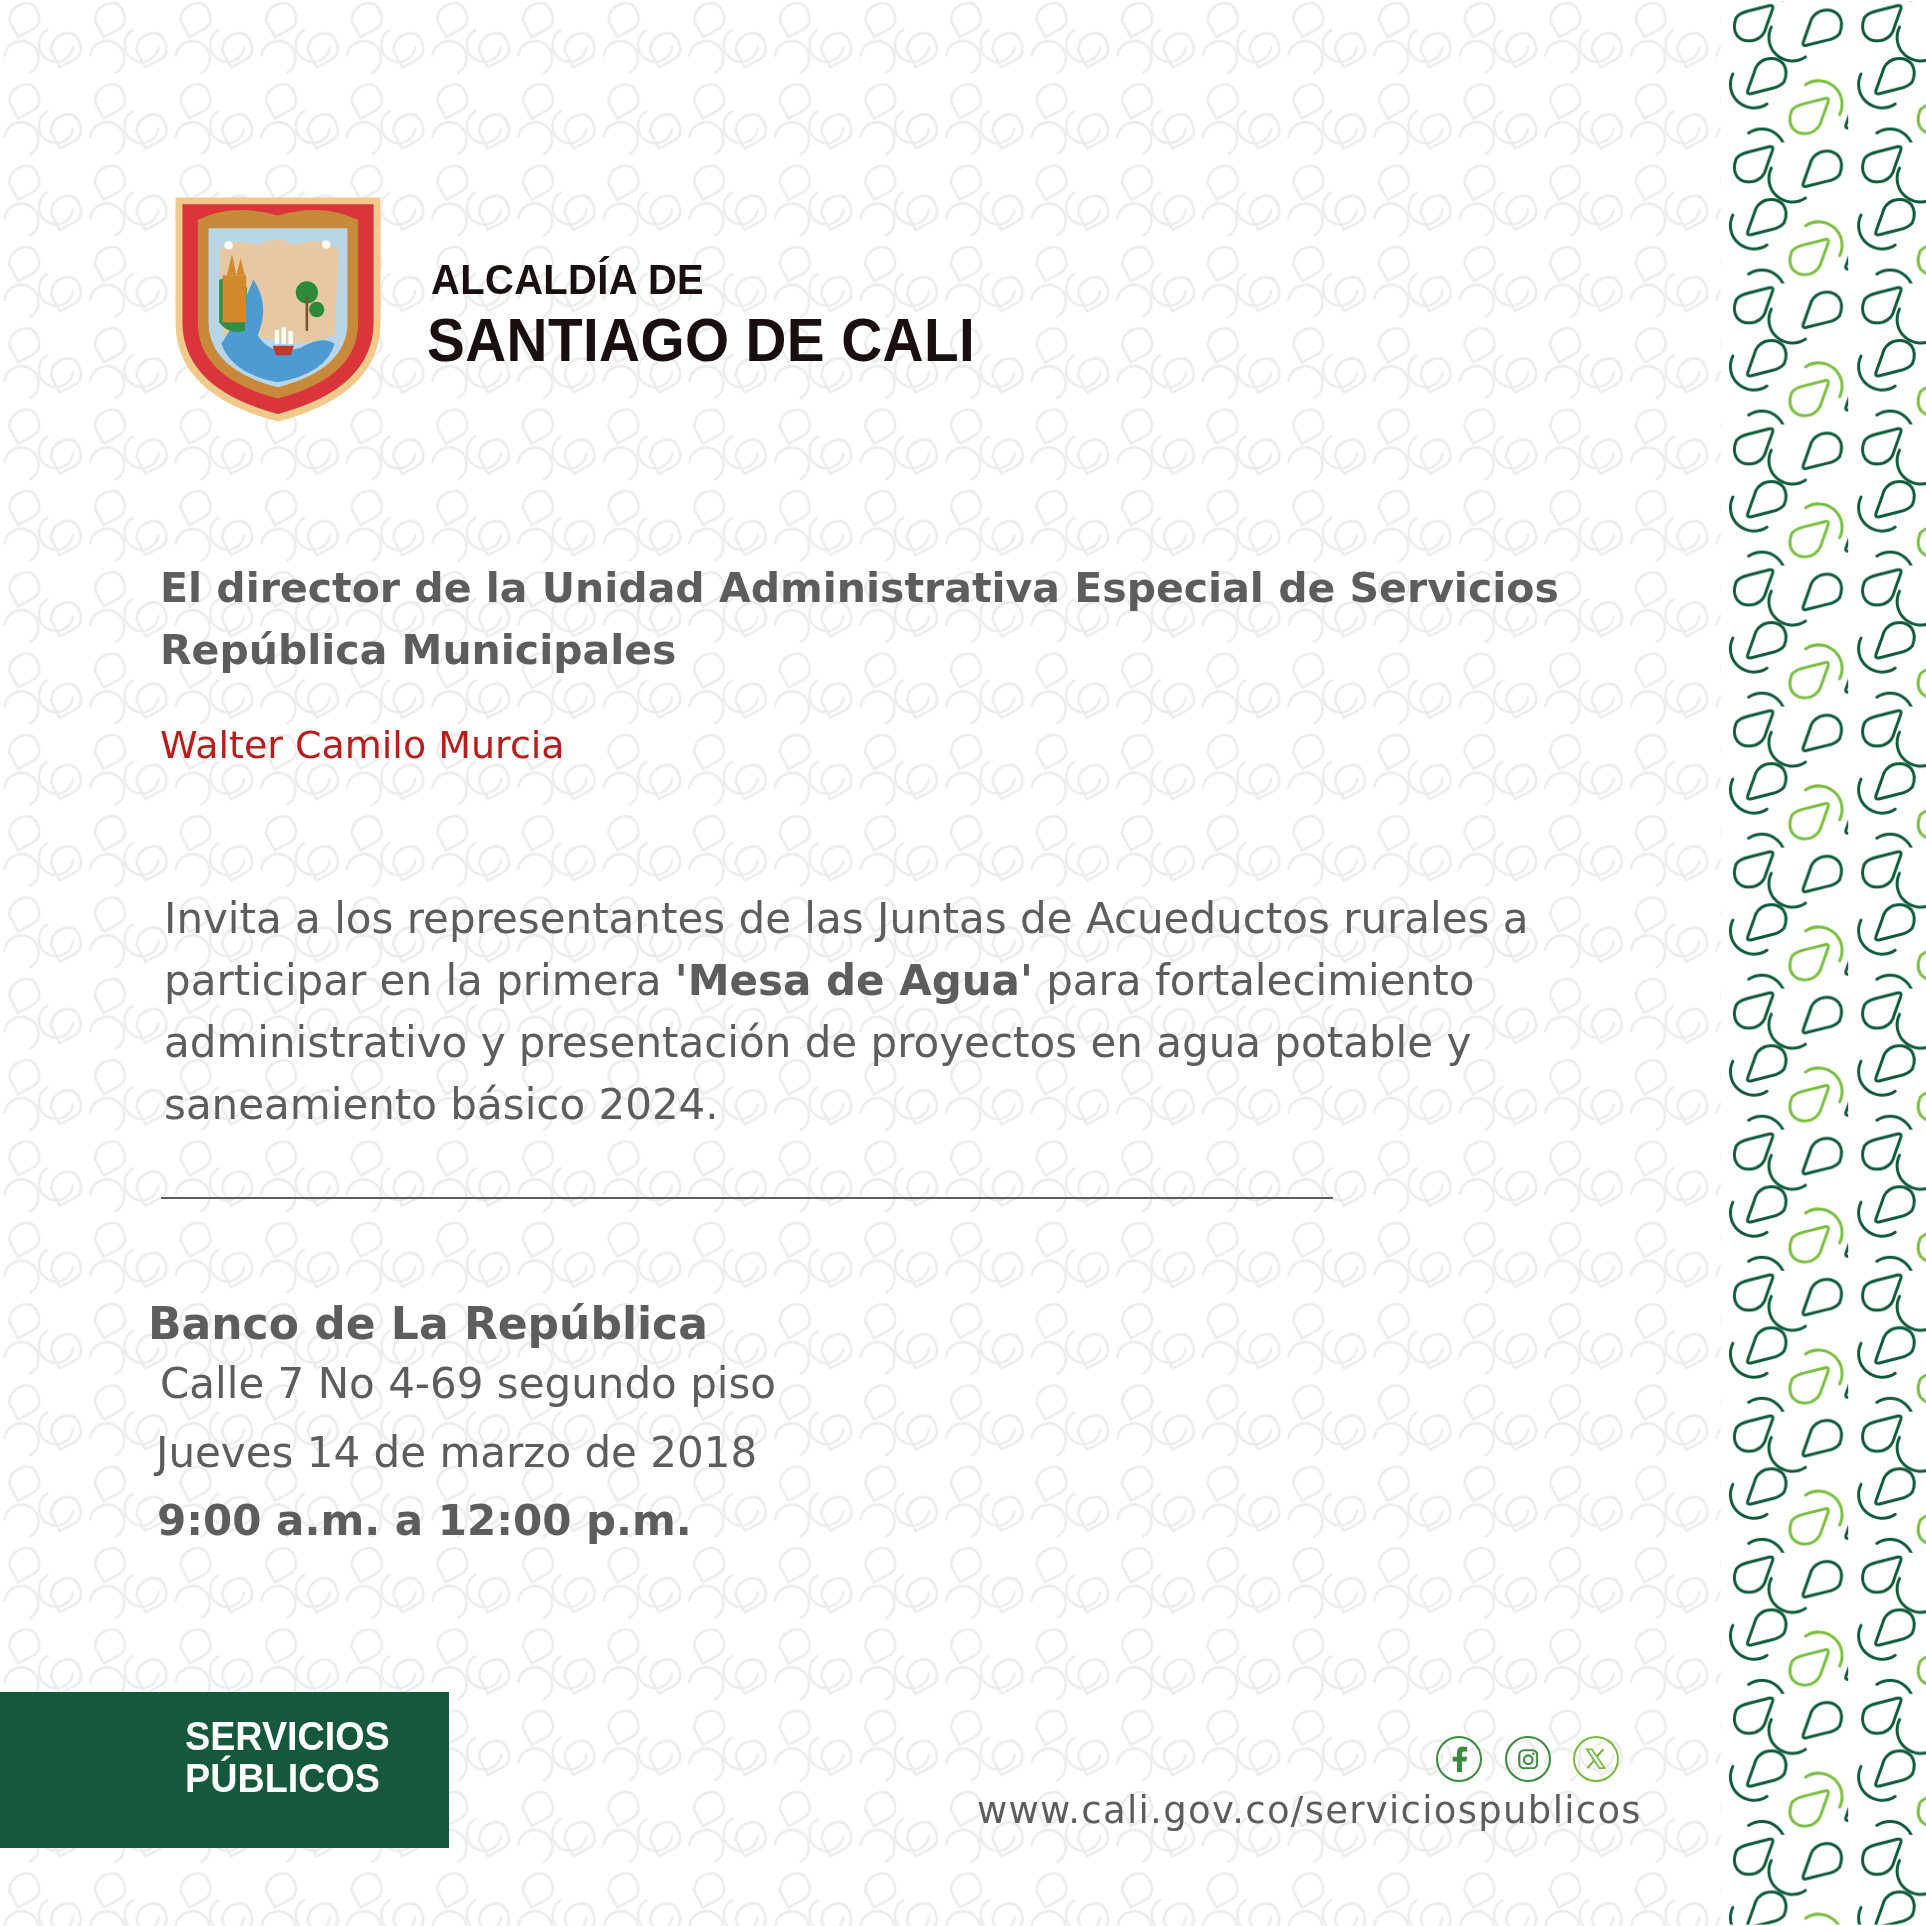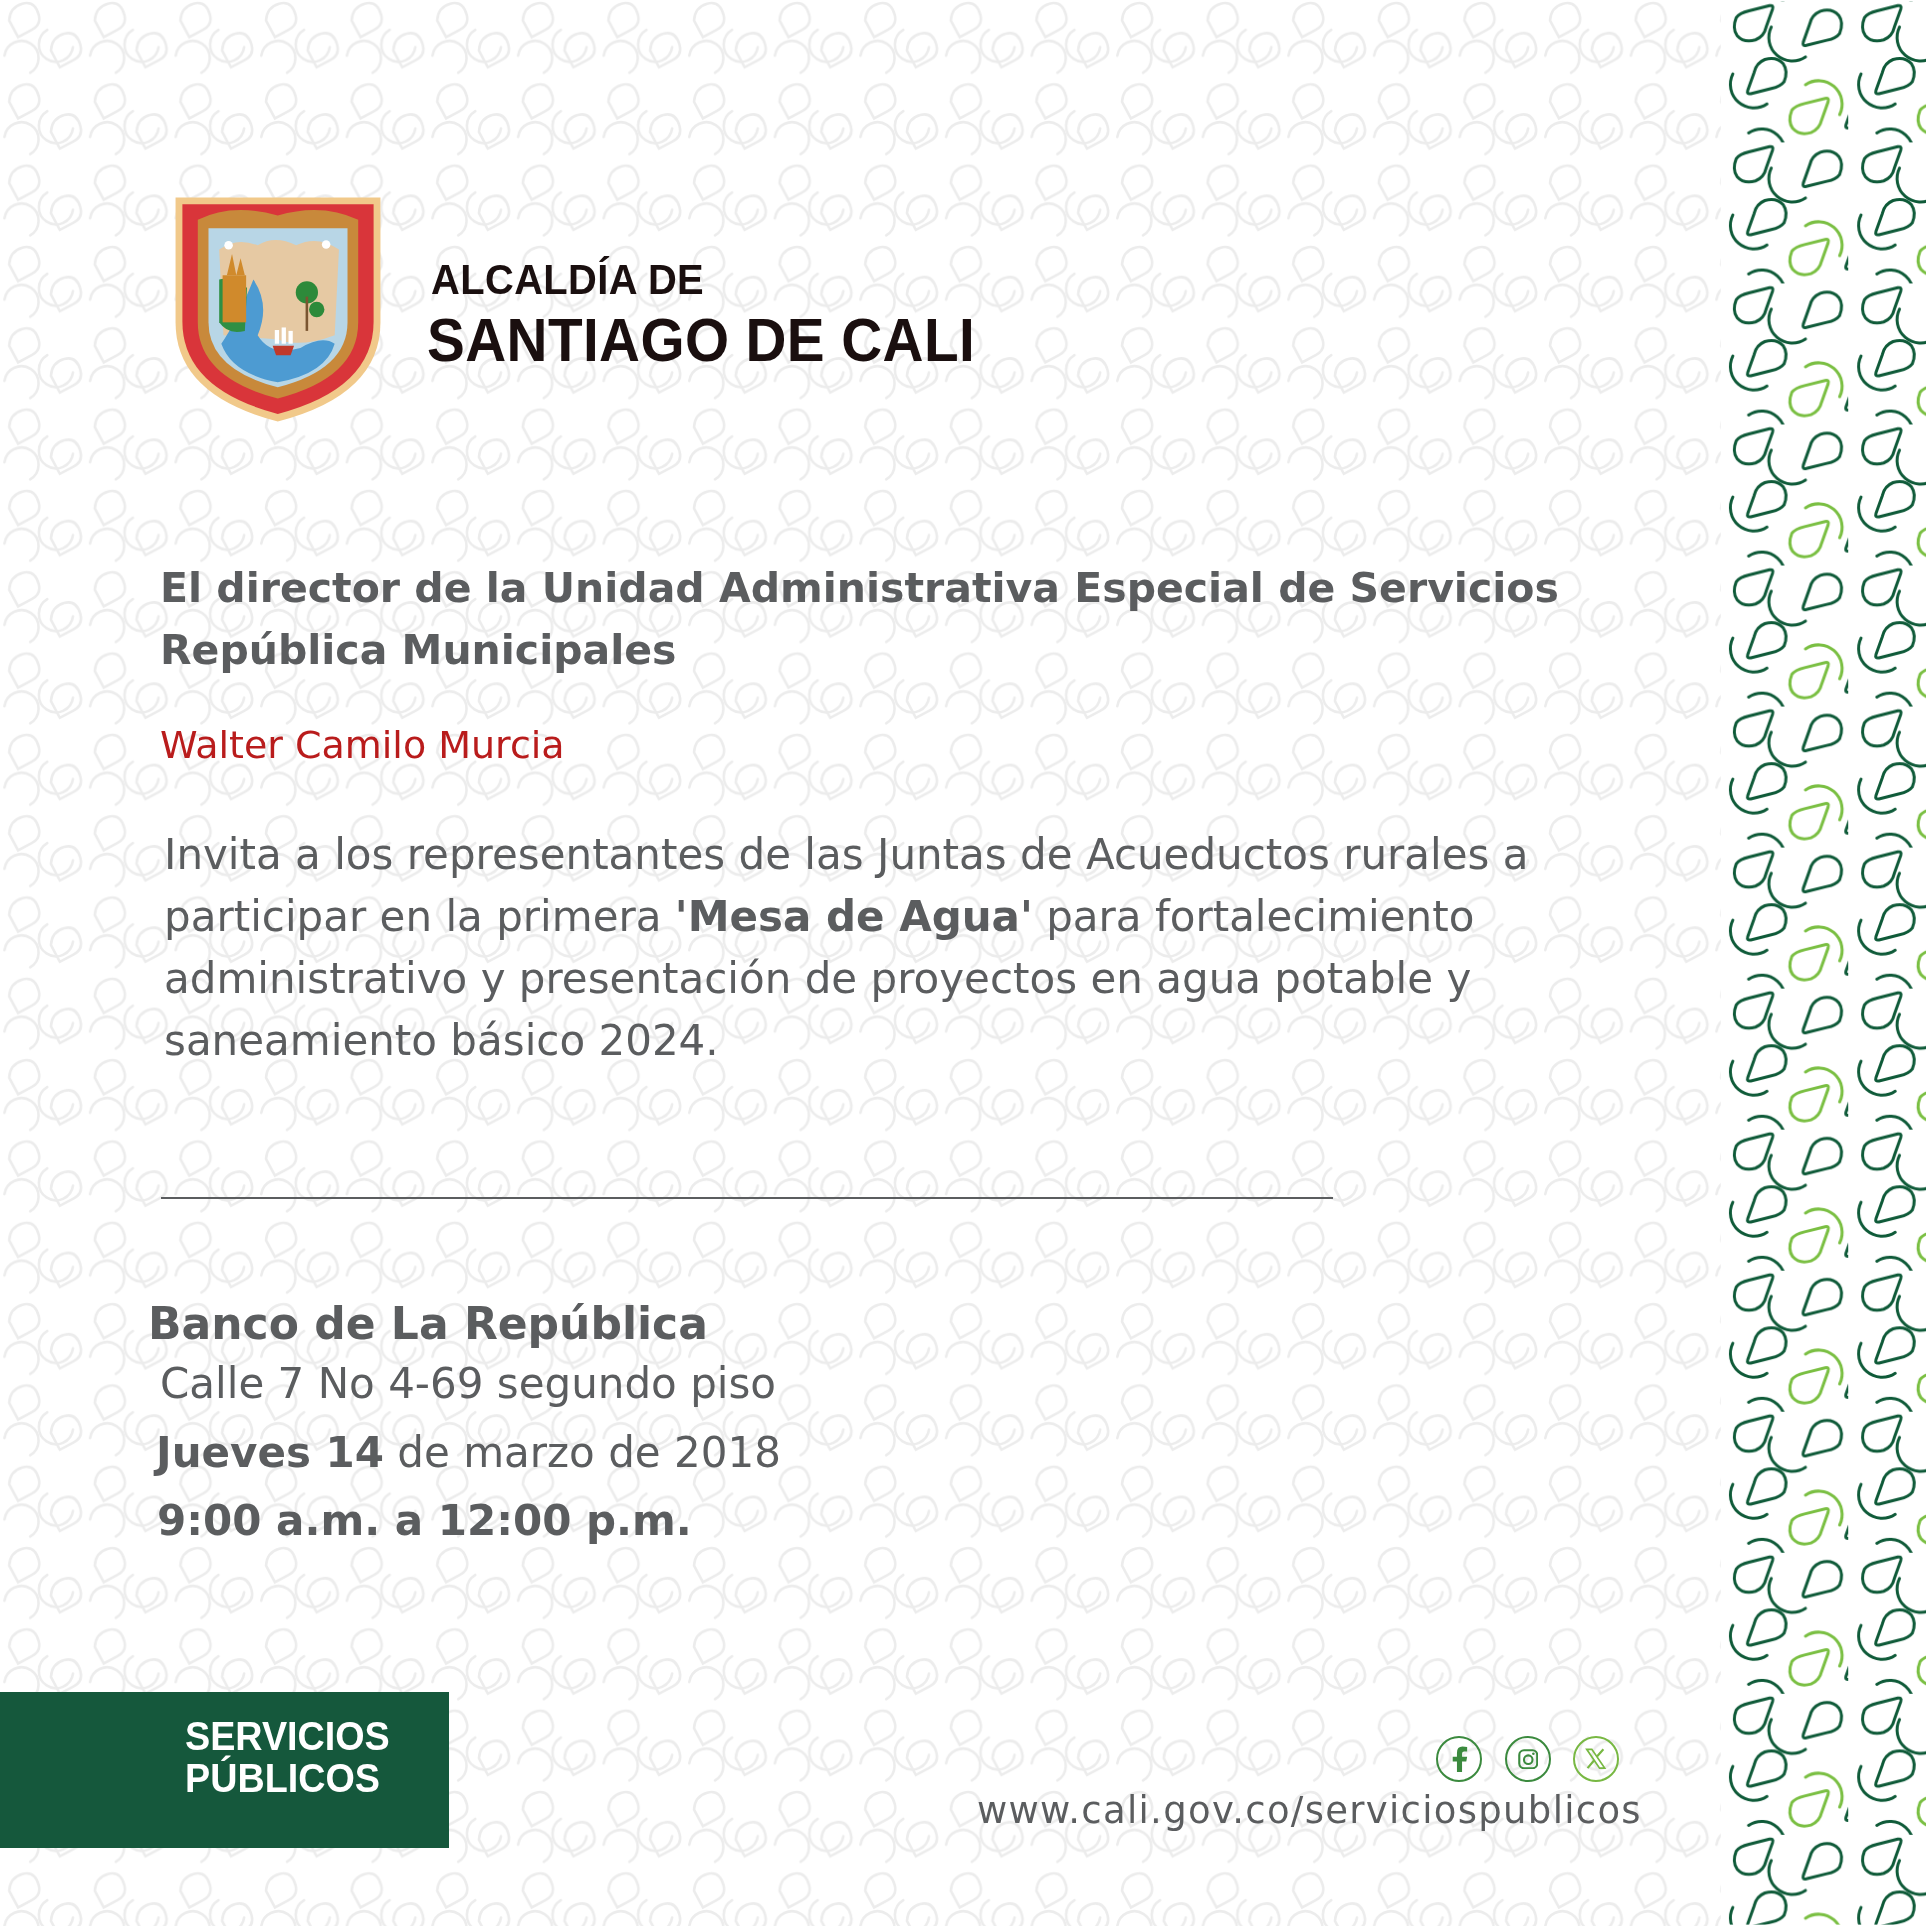--- a/index.html
+++ b/index.html
@@ -5,27 +5,27 @@
   html,body{margin:0;padding:0;}
   body{width:1926px;height:1926px;position:relative;overflow:hidden;background:#ffffff;font-family:"DejaVu Sans","Liberation Sans",sans-serif;color:#5b5d5f;}
   .bg-pattern{position:absolute;left:0;top:0;width:1721px;height:1926px;z-index:0;}
   .right-pattern{position:absolute;left:1720px;top:0;width:206px;height:1926px;z-index:1;}
   .abs{position:absolute;z-index:2;}
   .shield{left:172px;top:194px;width:212px;height:231px;}
   .brand-line1{left:431px;top:256px;font-family:"Liberation Sans",sans-serif;font-weight:700;font-size:42px;color:#1a0f0f;letter-spacing:0.4px;white-space:nowrap;transform:scaleX(0.95);transform-origin:left;}
   .brand-line2{left:427px;top:305px;font-family:"Liberation Sans",sans-serif;font-weight:700;font-size:61px;color:#1a0f0f;white-space:nowrap;letter-spacing:0.4px;transform:scaleX(0.93);transform-origin:left;}
   .heading{left:160px;top:557px;width:1477px;font-weight:700;font-size:41px;line-height:62px;color:#5b5d5f;}
   .director-name{left:160px;top:714px;font-size:38px;line-height:62px;color:#b91c1c;white-space:nowrap;}
-  .invite{left:164px;top:824px;width:1455px;font-size:42px;line-height:62px;color:#5b5d5f;}
+  .invite{left:164px;top:888px;width:1455px;font-size:42px;line-height:62px;color:#5b5d5f;}
   .invite b{font-weight:700;}
   .rule{left:161px;top:1197px;width:1172px;height:2.1px;background:#5b5d5f;}
   .venue{left:148px;top:1293px;font-weight:700;font-size:44px;line-height:62px;white-space:nowrap;}
   .address{left:160px;top:1353px;font-size:42px;line-height:62px;white-space:nowrap;}
   .date{left:156px;top:1422px;font-size:42px;line-height:62px;white-space:nowrap;}
-  .date b{font-weight:700;}
+  .date b{font-weight:400;}
   .time{left:157px;top:1490px;font-weight:700;font-size:42px;line-height:62px;white-space:nowrap;}
   .sp-box{left:0;top:1692px;width:449px;height:156px;background:#15583c;overflow:hidden;}
   .sp-text{position:absolute;left:185px;top:23px;font-family:"Liberation Sans",sans-serif;font-weight:700;color:#ffffff;font-size:41px;line-height:42px;transform:scaleX(0.92);transform-origin:left;}
   .social{top:1736px;width:46px;height:46px;border-radius:50%;border:2.6px solid #3b8a3e;box-sizing:border-box;display:flex;align-items:center;justify-content:center;}
   .social.x{border-color:#78b843;}
   .url{left:977px;top:1789px;font-size:37px;letter-spacing:1.3px;color:#5b5d5f;white-space:nowrap;}
 </style>
 </head>
 <body>
 

